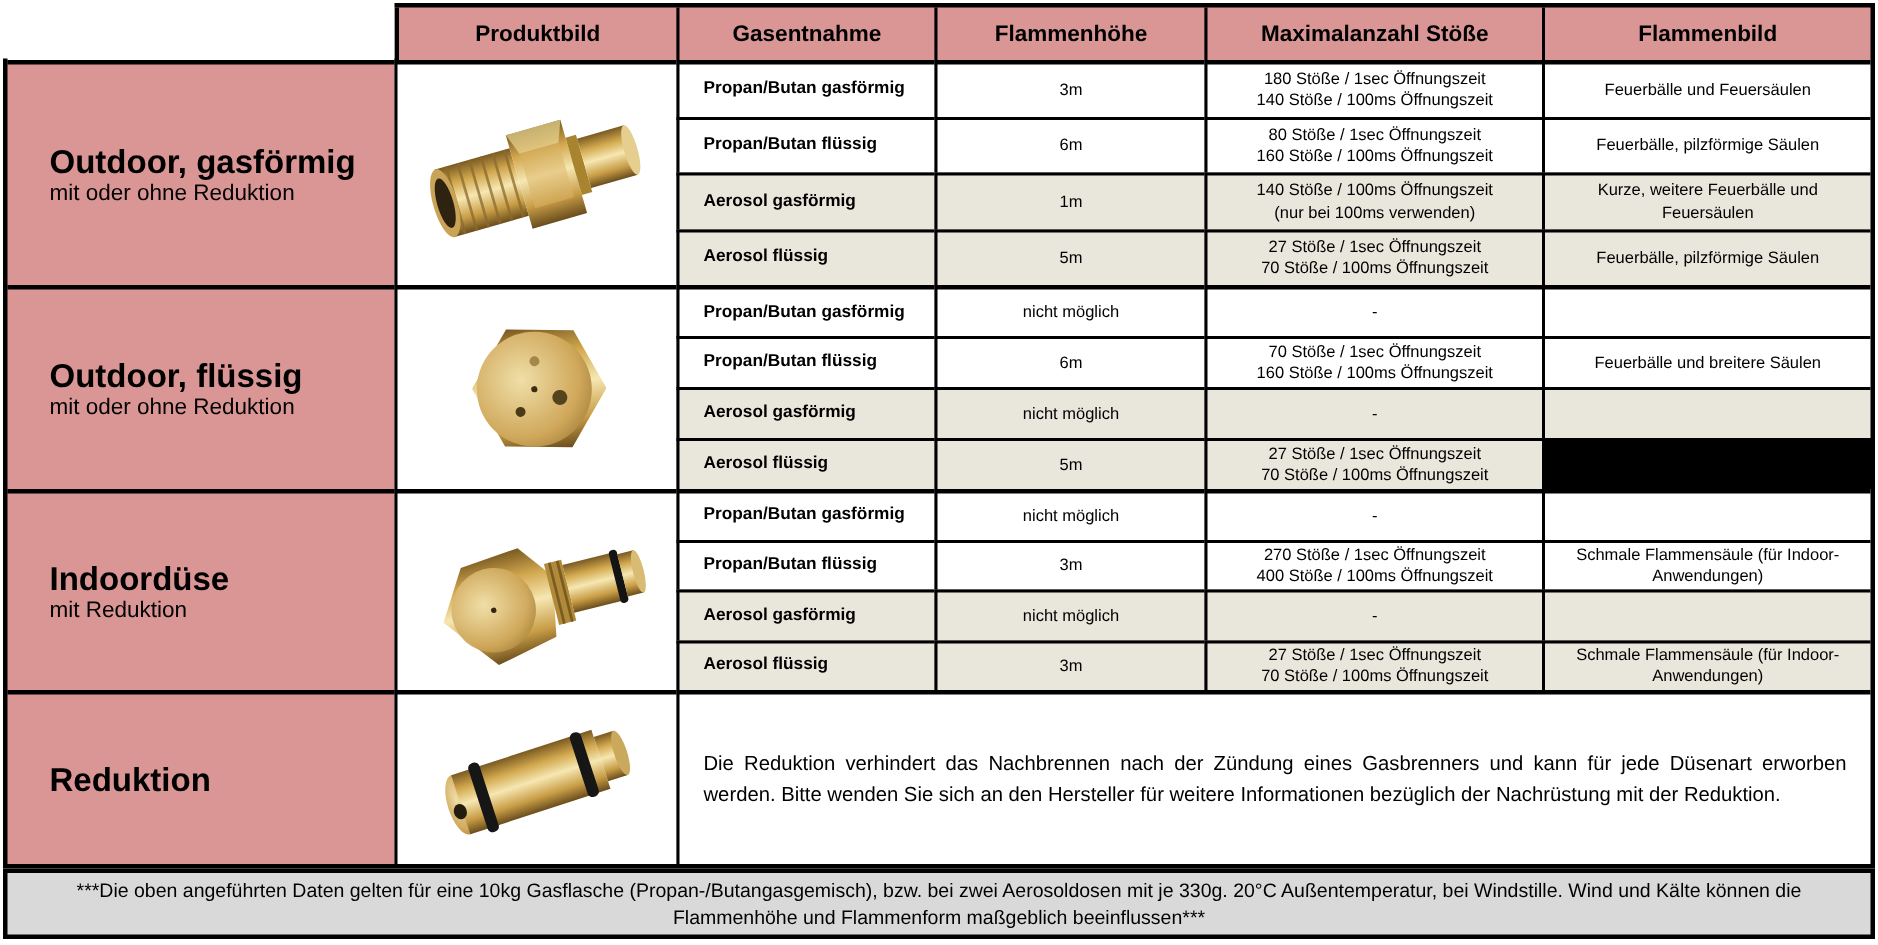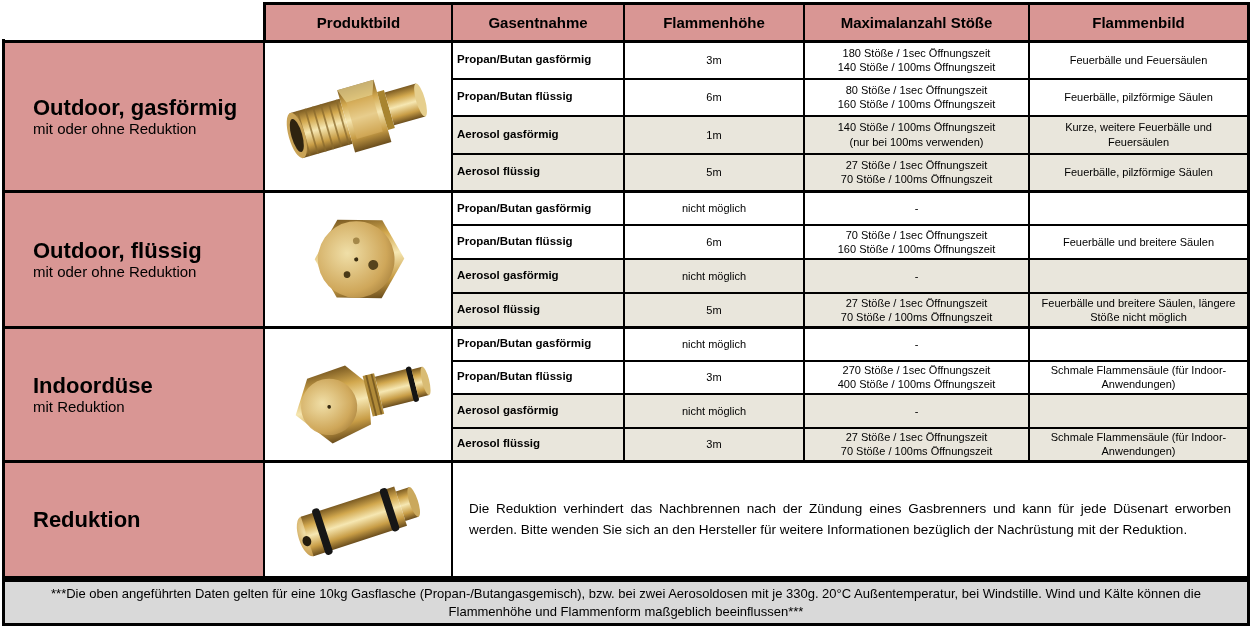--- a/index.html
+++ b/index.html
@@ -25,21 +25,21 @@
   .first-col-header { border-left-width:3px; }
 
   .label-cell { background:var(--pink,#d99694); display:flex; flex-direction:column;
     justify-content:center; padding-left:28px; }
   .g-title { font-size:22px; font-weight:bold; line-height:1.15; }
   .g-sub { font-size:15px; line-height:1.2; }
 
   .product-cell { display:flex; align-items:center; justify-content:center; }
 
   .gas-cell { font-weight:bold; font-size:11.5px; display:flex; align-items:center;
-    padding-left:4px; line-height:1.2; }
+    padding-left:16px; line-height:1.2; }
   .height-cell, .max-cell, .flame-cell { font-size:11px; display:flex; flex-direction:column;
     align-items:center; justify-content:center; text-align:center; line-height:1.3; padding:1px 8px; }
   .shaded { background:var(--beige,#e9e6dc); }
 
   .reduction-cell { display:flex; align-items:center; padding:8px 16px; font-size:13.5px; }
   .reduction-cell .rtext { text-align:justify; line-height:1.55; width:100%; }
 
   #footer { position:absolute; left:2px; top:579px; width:1248px; height:47px;
     border:3px solid var(--line,#000); background:var(--gray,#d9d9d9);
     display:flex; align-items:center; justify-content:center; text-align:center;
@@ -161,21 +161,20 @@
     <div class="cell max-cell shaded" style="grid-area: 8 / 5;">
       <div class="max-line">-</div>
     </div>
     <div class="cell flame-cell shaded" style="grid-area: 8 / 6;"></div>
     <div class="cell gas-cell shaded" style="grid-area: 9 / 3;">Aerosol flüssig</div>
     <div class="cell height-cell shaded" style="grid-area: 9 / 4;">5m</div>
     <div class="cell max-cell shaded" style="grid-area: 9 / 5;">
       <div class="max-line">27 Stöße / 1sec Öffnungszeit</div>
       <div class="max-line">70 Stöße / 100ms Öffnungszeit</div>
     </div>
-    <div class="cell flame-cell shaded" style="grid-area: 9 / 6;">Feuerbälle und breitere Säulen, längere Stöße nicht möglich</div>
     <div class="cell label-cell group-start no-bl" style="grid-area: 10 / 1 / span 4;">
       <div class="g-title">Indoordüse</div>
       <div class="g-sub">mit Reduktion</div>
     </div>
     <div class="cell product-cell group-start" style="grid-area: 10 / 2 / span 4;">
       <svg viewBox="0 0 180 130" width="168" height="118">
     <g transform="rotate(-14 90 65)">
       <polygon points="18,70 40,34 84,30 104,56 96,100 50,110" fill="url(#brassL)"></polygon>
       <circle cx="56" cy="70" r="31" fill="url(#brassR)" opacity="0.92"></circle>
       <circle cx="56" cy="70" r="2" fill="#33270f"></circle>

